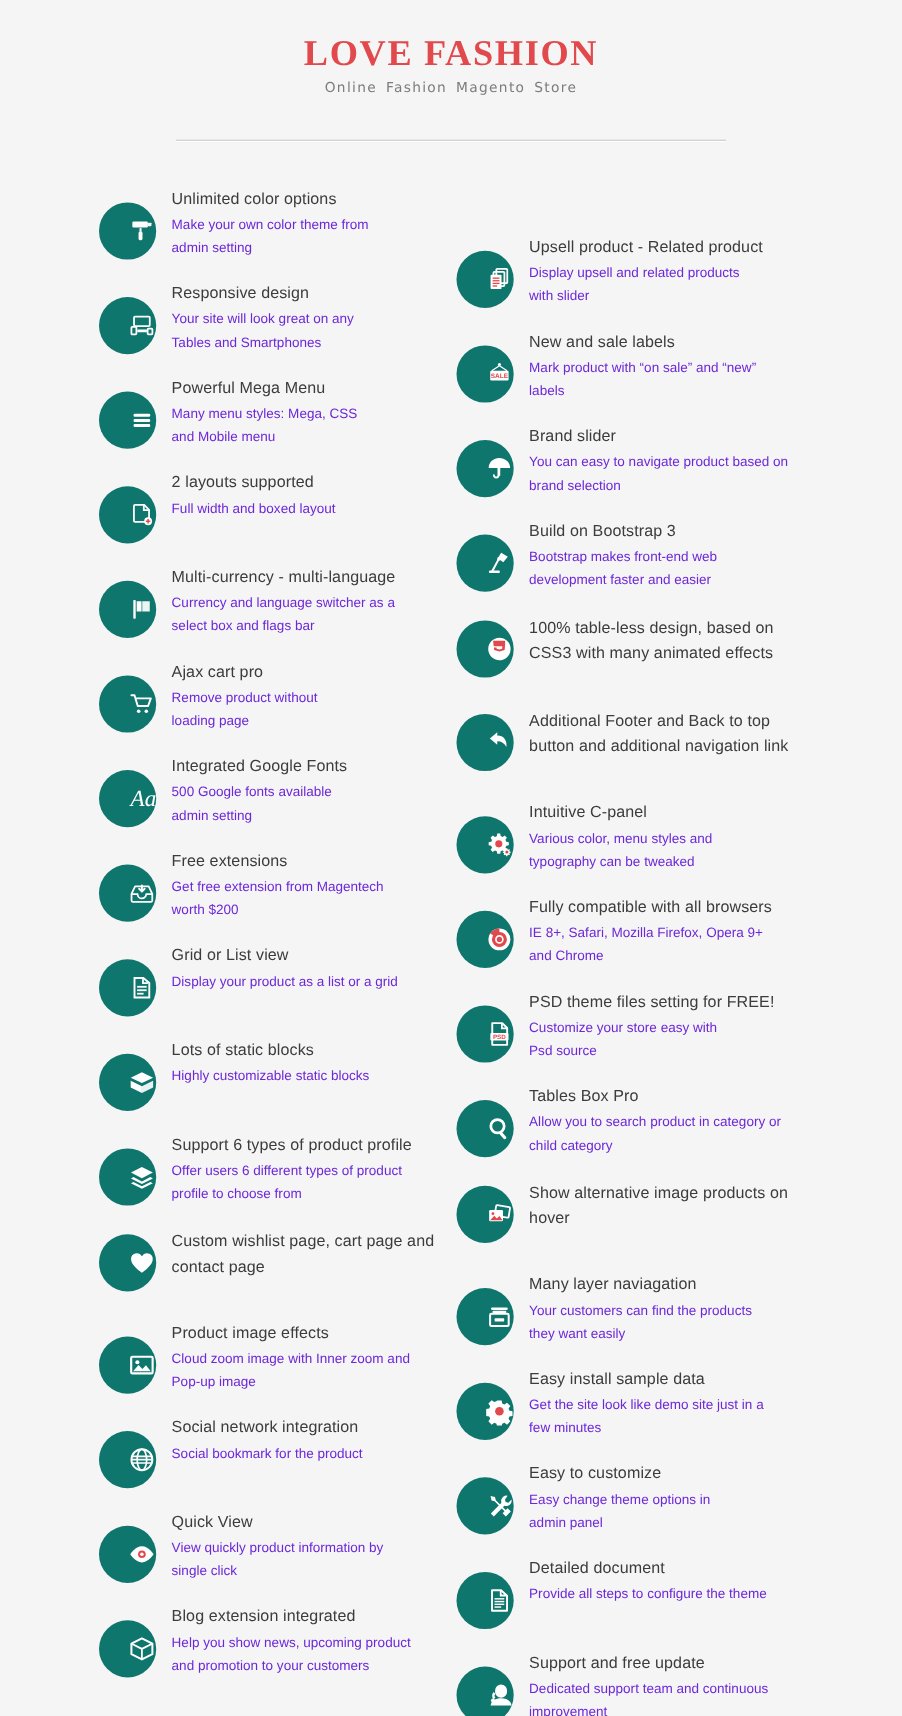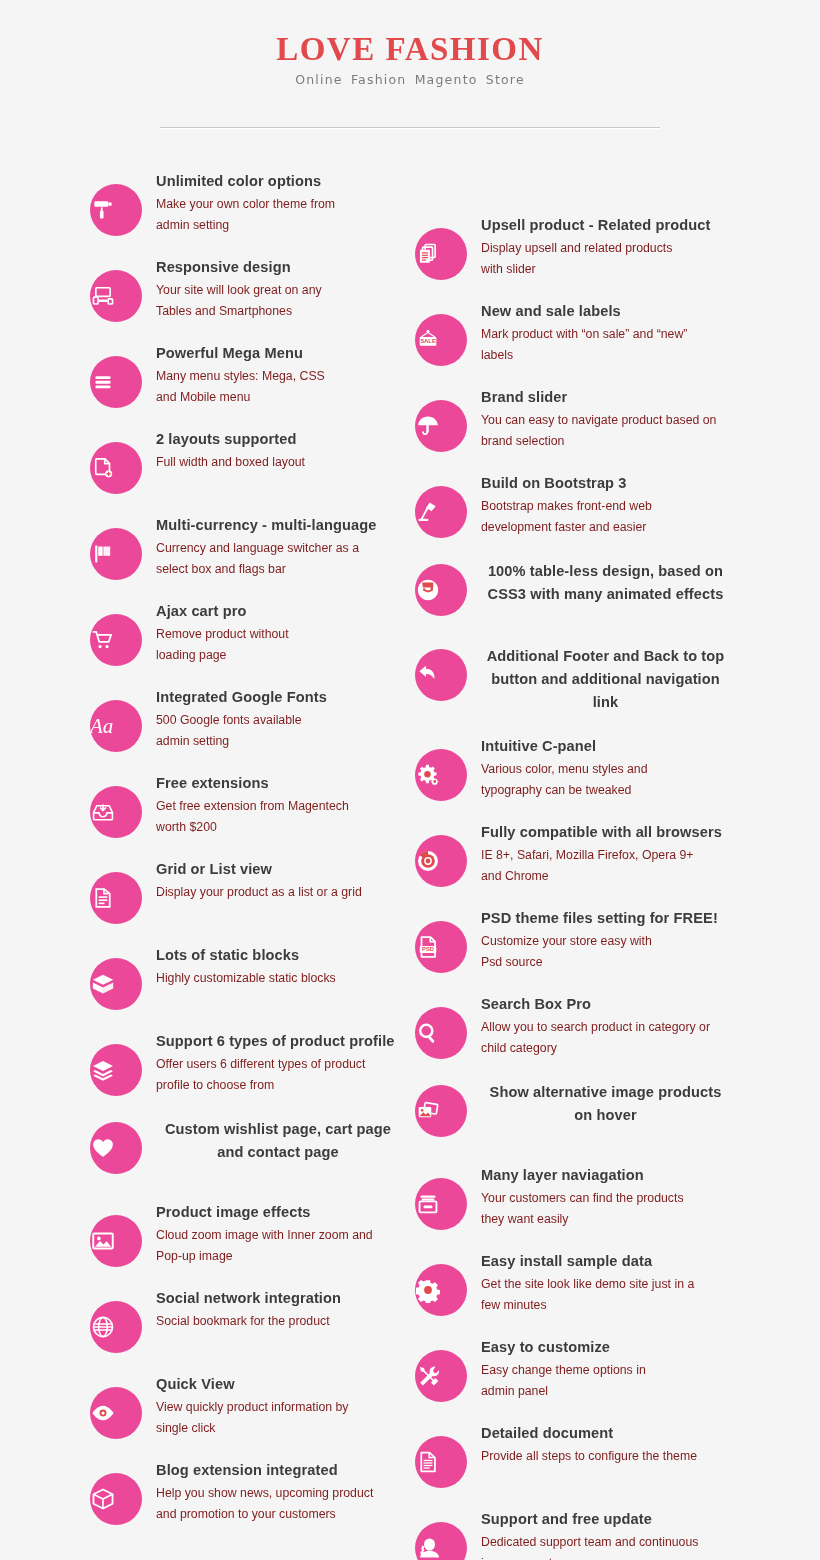--- a/index.html
+++ b/index.html
@@ -62,55 +62,55 @@
     align-items: flex-start;
     margin-bottom: 20px;
     min-height: 65px;
   }
 
   .icon-circle {
     flex: 0 0 auto;
     width: 52px;
     height: 52px;
     border-radius: 50%;
-    background: #ec4899;
+    background: #0f766e;
     display: flex;
     align-items: center;
-    justify-content: flex-start;
+    justify-content: flex-end;
     margin-right: 14px;
     margin-top: 14px;
   }
   .icon-circle svg { display: block; }
   .icon-circle .glyph {
     color: #fff;
     font-family: "Liberation Serif", serif;
     font-size: 21px;
     font-style: italic;
     line-height: 1;
   }
 
   .ftext { padding-top: 2px; flex: 1 1 auto; }
   .ftitle {
     font-size: 14.6px;
     color: #3c3c3c;
-    font-weight: bold;
+    font-weight: normal;
     line-height: 1.35;
     margin: 0 0 2px 0;
     letter-spacing: 0.1px;
   }
   .fdesc {
     font-size: 12.3px;
-    color: #7f1d1d;
+    color: #6d28d9;
     line-height: 1.72;
     margin: 0;
   }
   .fdesc .ln { display: block; }
 
   
-  .feature.title-only .ftitle { font-size: 14.6px; line-height: 1.55; text-align: center; }
+  .feature.title-only .ftitle { font-size: 14.6px; line-height: 1.55; }
   .feature.title-only .icon-circle { margin-top: 6px; }
 </style>
 </head>
 <body>
 
 <div class="page">
 
   <div class="header">
     <div class="brand-title">LOVE FASHION</div>
     <div class="brand-sub">Online  Fashion  Magento  Store</div>
@@ -512,21 +512,21 @@
           </div>
         </div>
         <div class="feature">
           <div class="icon-circle">
             <svg viewBox="0 0 24 24" width="26" height="26" fill="#ffffff">
               <circle cx="10.4" cy="10" r="5.6" fill="none" stroke="#fff" stroke-width="2.3"></circle>
               <rect x="13.7" y="14.3" width="2.6" height="7.2" rx="1.3" transform="rotate(-42 15 17.9)"></rect>
             </svg>
           </div>
           <div class="ftext">
-            <div class="ftitle">Search Box Pro</div>
+            <div class="ftitle">Tables Box Pro</div>
             <div class="fdesc">
               <span class="ln">Allow you to search product in category or</span>
               <span class="ln">child category</span>
             </div>
           </div>
         </div>
         <div class="feature title-only">
           <div class="icon-circle">
             <svg viewBox="0 0 24 24" width="26" height="26" fill="#ffffff">
               <rect x="8.6" y="5" width="11.8" height="9" rx="0.9" transform="rotate(9 14.5 9.5)" fill="none" stroke="#fff" stroke-width="1.5"></rect>

